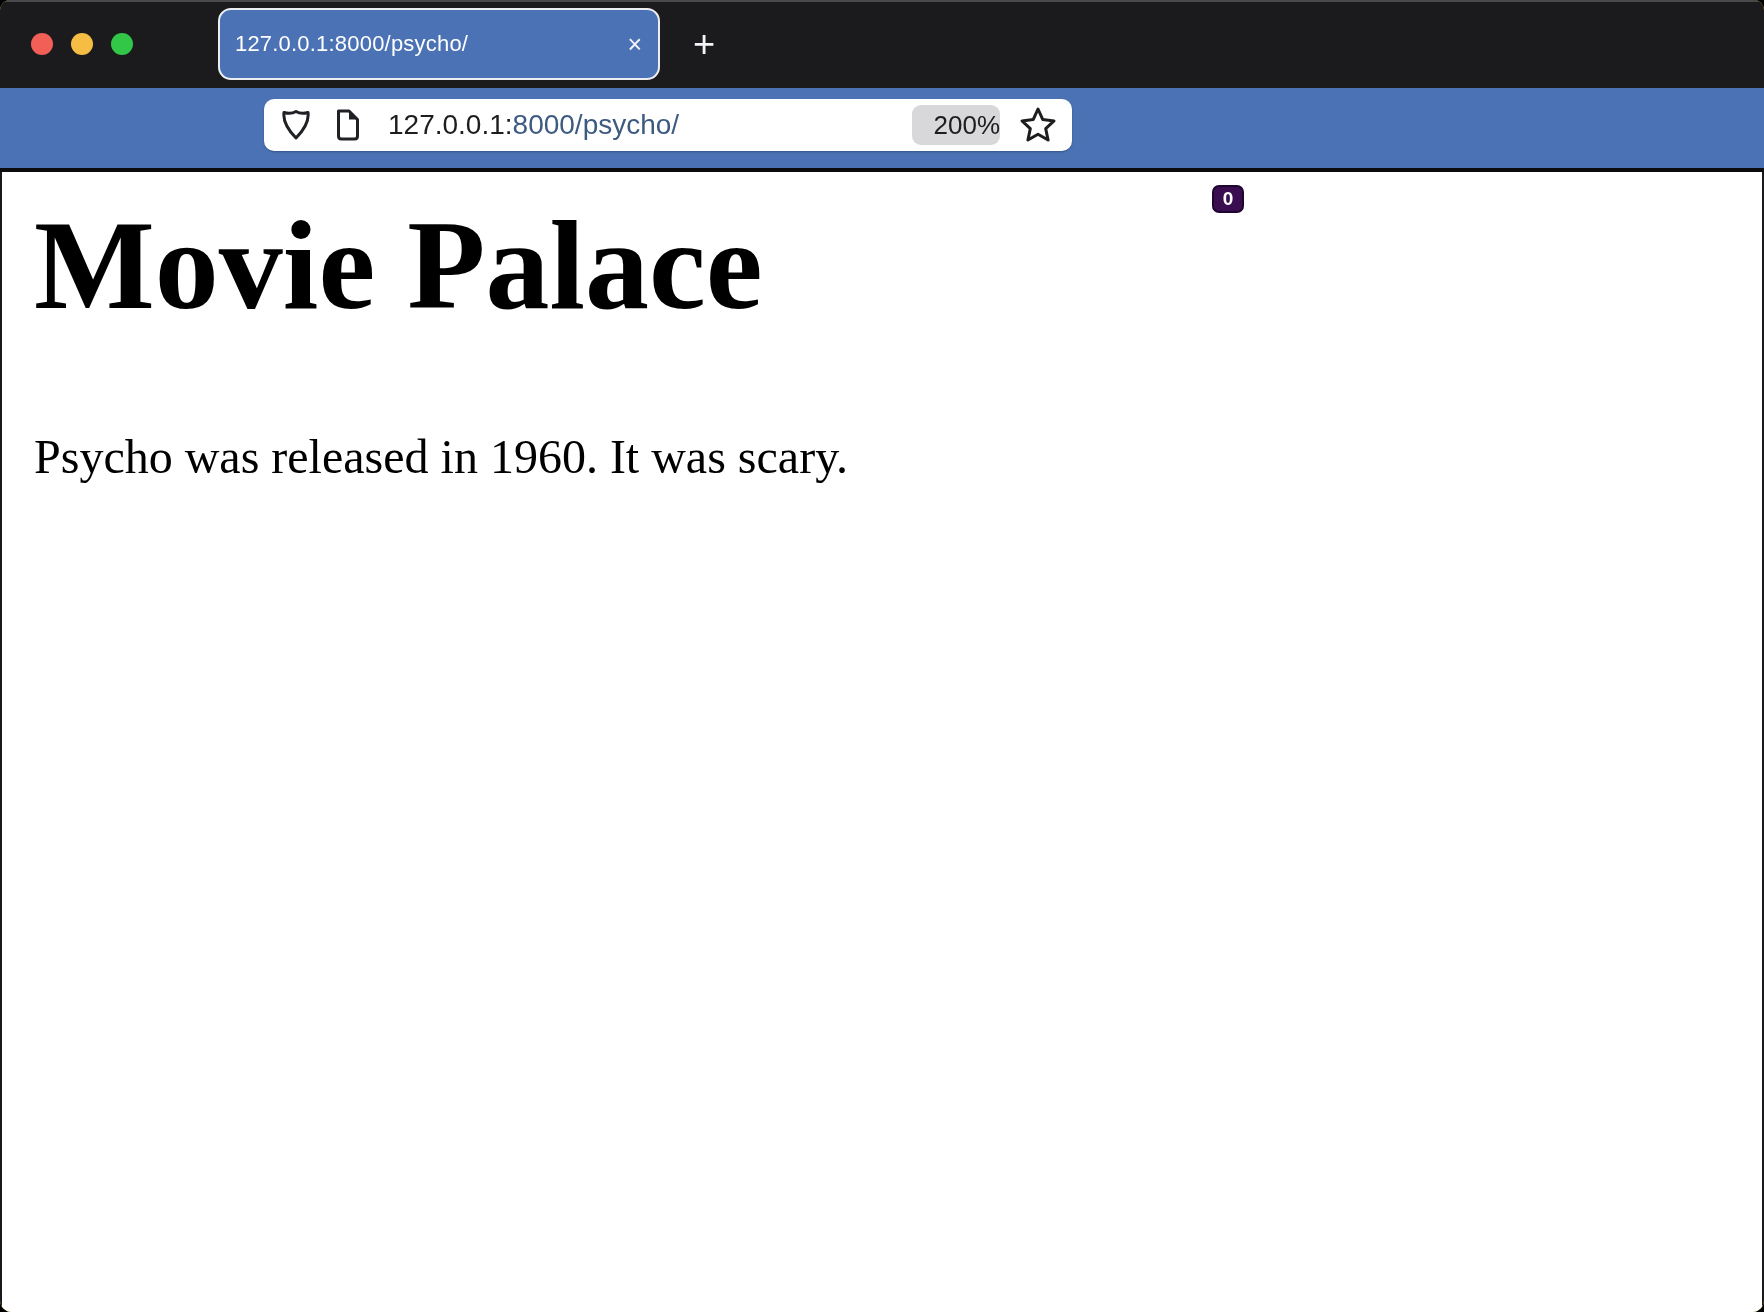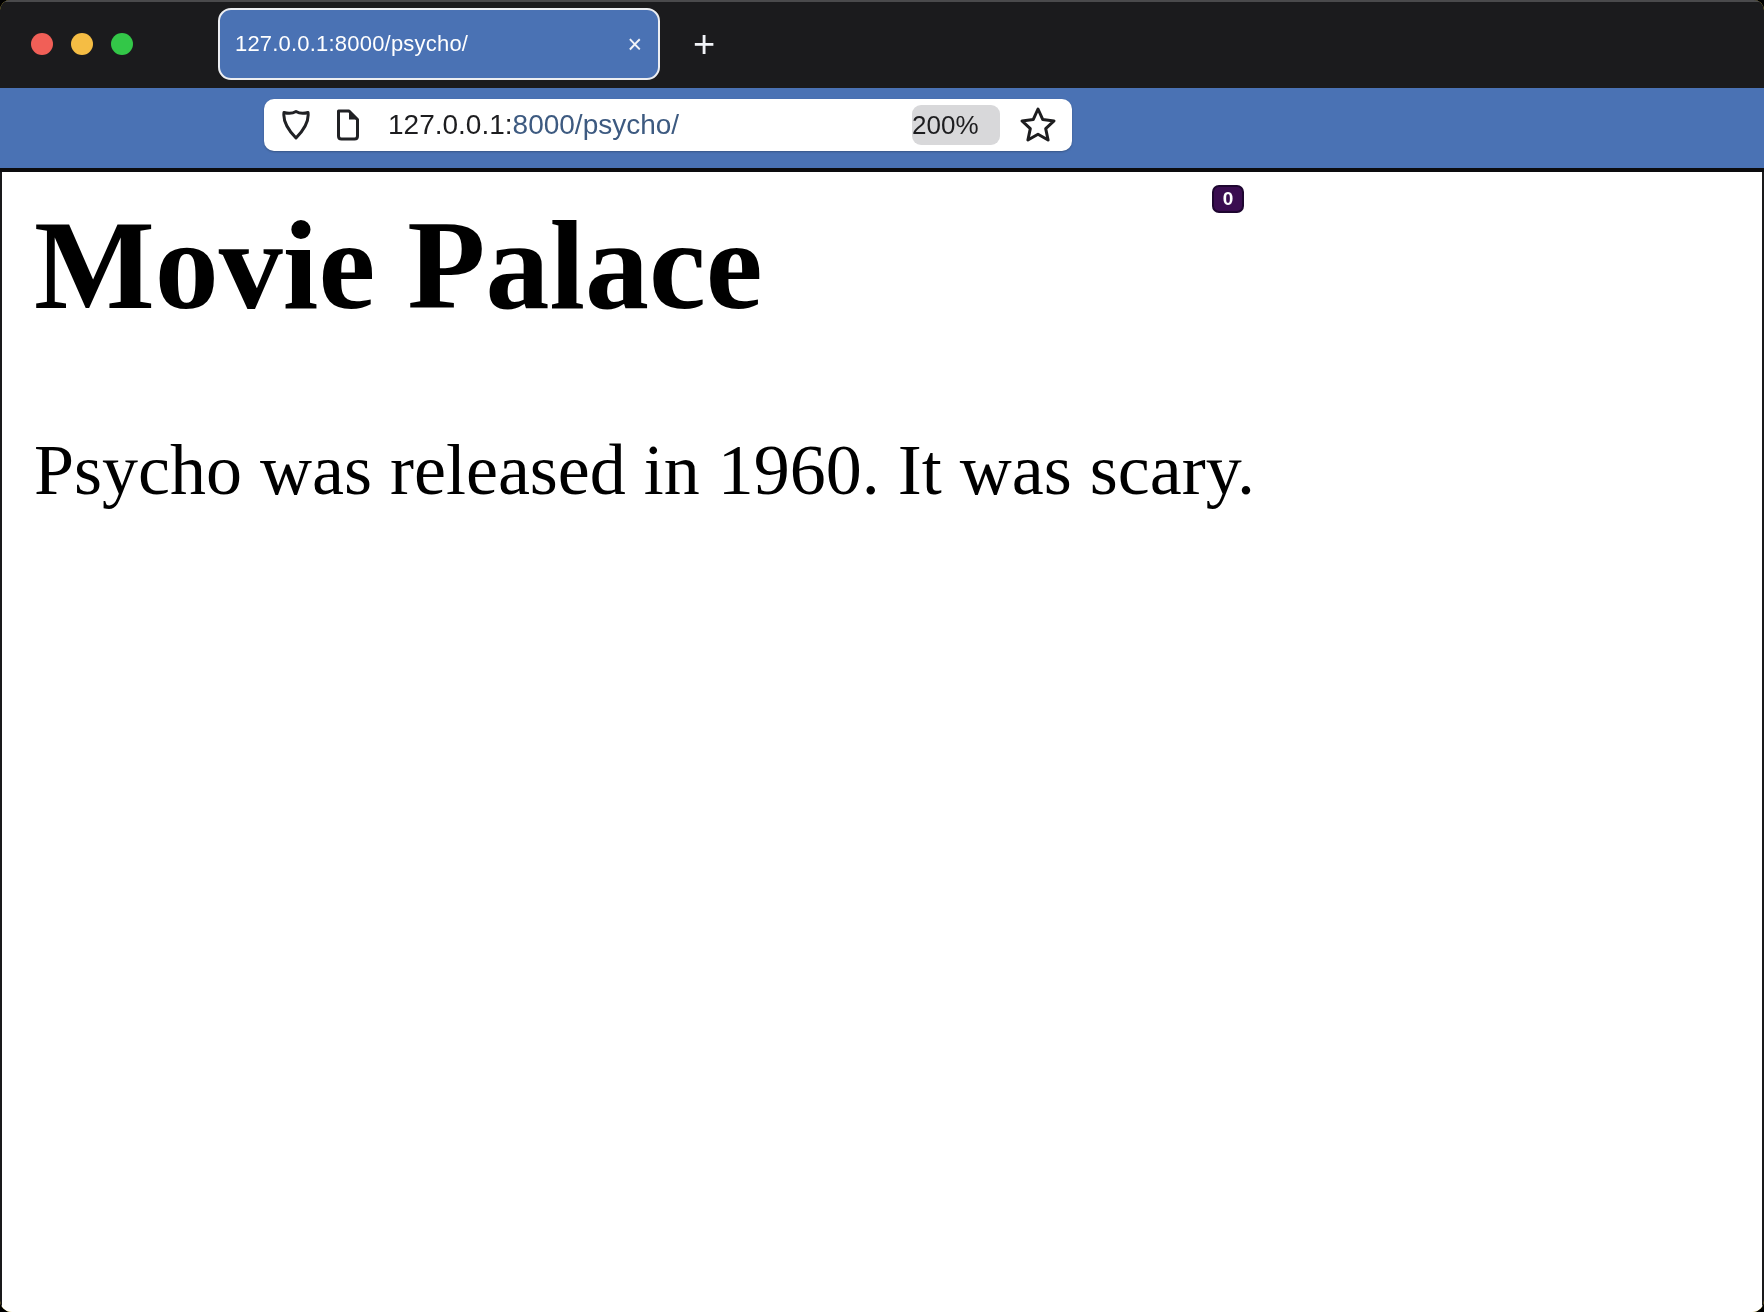--- a/index.html
+++ b/index.html
@@ -33,36 +33,36 @@
   .urlbar{position:absolute;left:264px;top:11px;width:808px;height:52px;background:#fff;
           border-radius:10px;box-shadow:0 1px 2px rgba(0,0,0,.25);}
   .urlbar .icon{position:absolute;top:50%;transform:translateY(-50%);}
   .shield-pos{left:17px;}
   .doc-pos{left:70px;}
   .urltext{position:absolute;left:124px;top:0;height:52px;line-height:52px;
            font-size:28px;white-space:nowrap;}
   .urltext .host{color:#1d1d1f;}
   .urltext .path{color:#3d5a80;}
   .zoombadge{position:absolute;left:648px;top:6px;width:88px;height:40px;background:#d8d8da;
-           border-radius:9px;color:#1d1d1f;font-size:26px;text-align:left;line-height:40px;}
+           border-radius:9px;color:#1d1d1f;font-size:26px;text-align:right;line-height:40px;}
   .star-pos{left:755px;}
 
   .extbadge{position:absolute;left:1212px;top:97px;min-width:32px;height:28px;background:#3a0d50;
            border:2px solid #1e0630;border-radius:7px;color:#fff;font-size:19px;font-weight:bold;
            text-align:center;line-height:24px;box-sizing:border-box;z-index:3;}
   .codeglyph{color:#f4f6fa;font-size:30px;font-weight:400;letter-spacing:1px;}
 
   
   .content{position:absolute;left:0;top:172px;width:1764px;height:1179px;background:#fff;
            border-left:2px solid #19191b;border-right:2px solid #19191b;
            border-radius:0 0 14px 14px;box-sizing:border-box;
            padding:20px 40px 0 32px;color:#000;
            font-family:"Liberation Serif","DejaVu Serif",serif;}
   .content h1{font-size:128px;line-height:1.15;margin:0 0 90px 0;font-weight:bold;}
-  .content p{font-size:72px;line-height:1.15;margin:66px 0;}
+  .content p{font-size:48px;line-height:1.15;margin:66px 0;}
 
   svg{display:block;}
 </style>
 </head>
 <body>
 
 <div class="window">
 
   <div class="tabstrip">
     <div class="hairline"></div>

